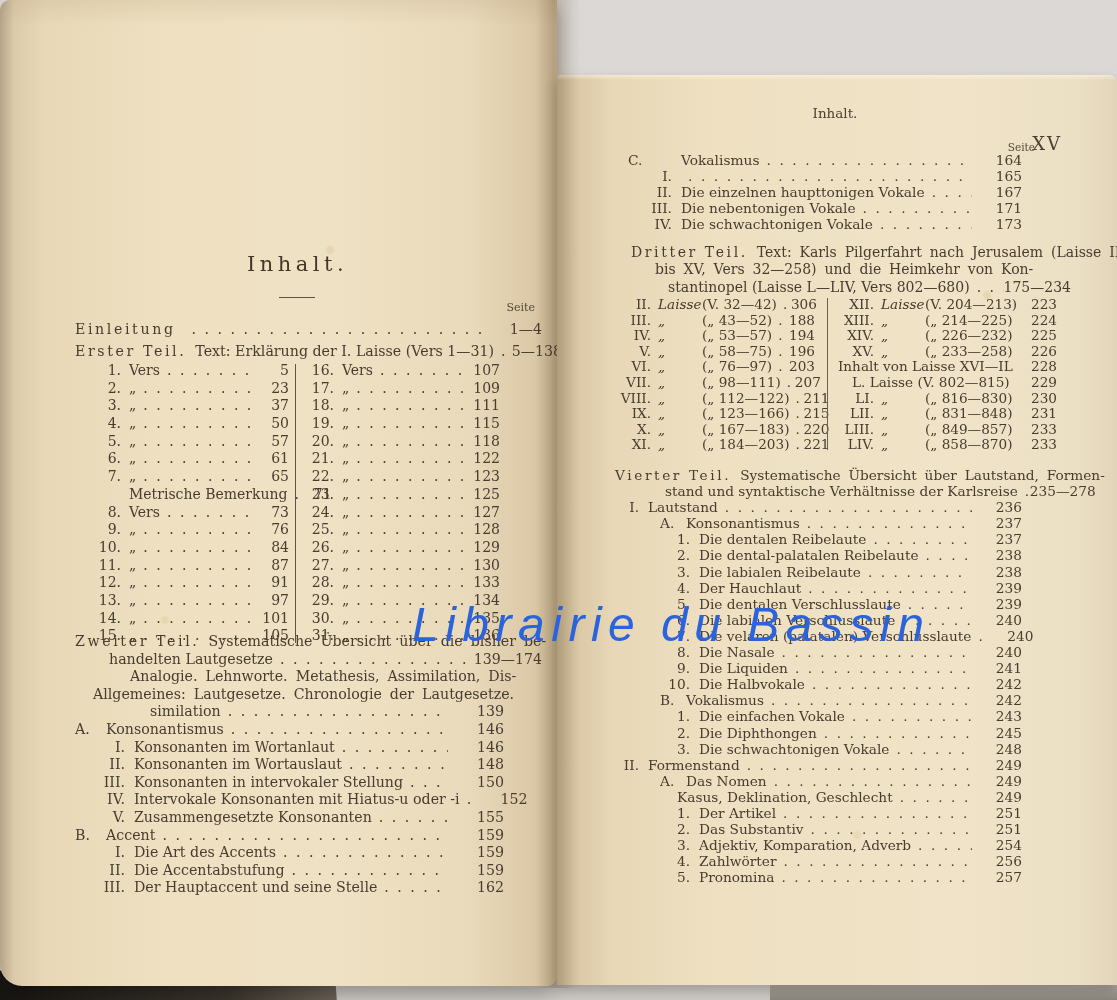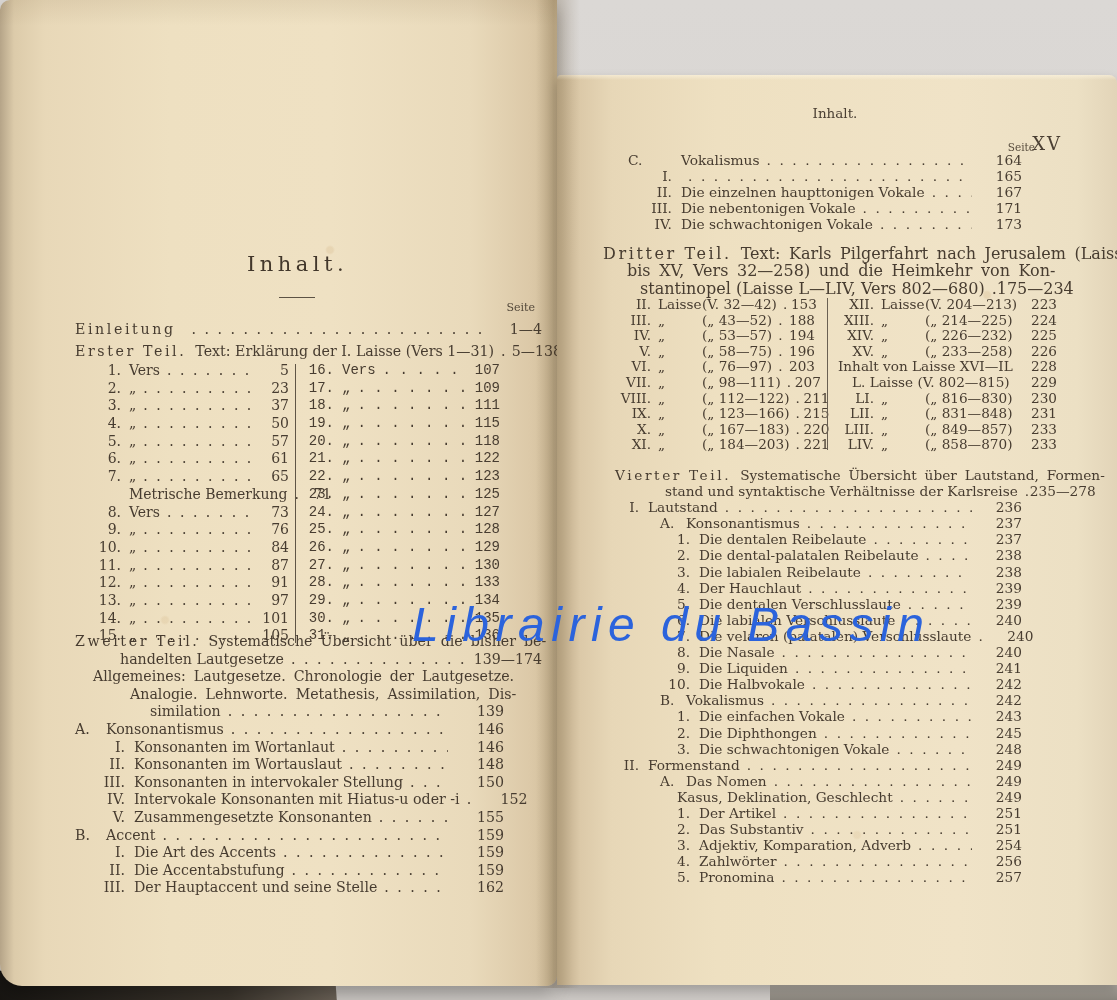--- a/index.html
+++ b/index.html
@@ -58,47 +58,47 @@
   .lp-seite{position:absolute;left:75px;top:301px;width:460px;text-align:right;
             font-size:11px;color:#53483a;}
   .lp-top{position:absolute;left:75px;top:321px;width:467px;font-size:14.2px;}
   .lp-top .line{height:21.5px;}
   .lp-bottom{position:absolute;left:75px;top:633px;width:467px;font-size:14.2px;}
   .lp-bottom .line{height:17.6px;}
   .lp .page-no{min-width:56px;text-align:right;padding-right:38px;flex:none;}
   .lp .page-no.rng{padding-right:0;}
   .lp-bottom .letter .num{width:22px;text-align:left;}
   .lp-bottom .roman .num{width:50px;text-align:right;}
-  .lp-bottom .cont1{margin-left:45px;}
+  .lp-bottom .cont1{margin-left:34px;}
   .lp-bottom .allg{margin-left:18px;}
   .lp-bottom .cont2{margin-left:55px;}
   .lp-bottom .cont3{margin-left:75px;}
 
   
   .lp-verse{position:absolute;left:93px;top:362px;width:402px;display:flex;
             font-size:14px;}
   .vcol{width:196px;}
-  .vcol.c2{flex:1;font-family:Liberation Mono, monospace;}
+  .vcol.c2{flex:1;}
   .vdiv{border-left:1px solid #5f5546;margin:2px 8px 2px 6px;}
   .vrow{display:flex;align-items:baseline;height:17.7px;white-space:nowrap;color:#473c30;}
   .vrow .vnum{width:28px;text-align:right;margin-right:8px;flex:none;}
   .c2 .vrow .vnum{width:30px;}
   .vrow .vlab{flex:none;text-align:right;}
   .vrow .vpg{width:32px;text-align:right;flex:none;}
 
   
   .rp-head{position:absolute;left:58px;top:30px;width:440px;font-size:13.5px;
            text-align:center;color:#4a3f33;}
   .rp-folio{position:absolute;left:58px;top:30px;width:447px;text-align:right;
             font-size:18px;letter-spacing:2px;color:#4a3f33;margin-top:28px;}
   .rp-seite{position:absolute;left:58px;top:66px;width:420px;text-align:right;
             font-size:10.5px;color:#574c3d;}
   .rp-sec1{position:absolute;left:58px;top:77px;width:440px;font-size:13.8px;}
   .rp-sec1 .line{height:15.9px;}
-  .rp-sec2{position:absolute;left:46px;top:169px;width:440px;font-size:16px;}
+  .rp-sec2{position:absolute;left:74px;top:169px;width:440px;font-size:14px;}
   .rp-sec2 .line{height:17.3px;}
   .rp-sec3{position:absolute;left:58px;top:392px;width:440px;font-size:13.7px;}
   .rp-sec3 .line{height:16.1px;}
   .rp .page-no{min-width:50px;text-align:right;padding-right:33px;flex:none;}
   .rp .page-no.rng{padding-right:0;text-align:right;}
   .rp .letterC .num{width:57px;text-align:left;padding-left:13px;box-sizing:border-box;}
   .rp .romanC .num{width:57px;text-align:right;}
   .rp .mainroman .num{width:24px;text-align:right;}
   .rp .letter2 .num{width:17px;text-align:left;}
   .rp .letter2{margin-left:45px;}
@@ -109,21 +109,21 @@
   .rp .cont3{margin-left:50px;}
 
   
   .rp-laisse{position:absolute;left:58px;top:221px;width:442px;display:flex;
              font-size:13.6px;}
   .lcol{width:200px;}
   .lcol.c2{flex:1;}
   .ldiv{border-left:1px solid #6a6052;margin:2px 10px 2px 12px;}
   .lrow{display:flex;align-items:baseline;height:15.6px;white-space:nowrap;color:#473c30;}
   .lrow .lnum{width:36px;text-align:right;margin-right:7px;flex:none;}
-  .lrow .llab{width:44px;flex:none;}
+  .lrow .llab{width:44px;flex:none;font-style:italic;}
   .lrow .lrange{flex:none;}
   .lrow .ldots{flex:1;overflow:hidden;white-space:nowrap;letter-spacing:7px;
                padding:0 4px 0 6px;}
   .lrow .lpg{width:30px;text-align:right;flex:none;}
   .lrow .lfull{flex:none;}
 
   
   .watermark{position:absolute;z-index:5;left:412px;top:597px;
              font-family:"Liberation Sans","DejaVu Sans",sans-serif;
              font-size:48px;letter-spacing:6.5px;white-space:nowrap;}
@@ -355,26 +355,26 @@
         <div class="line part j">
           <span class="head">Zweiter Teil.</span>
           <span class="txt">Systematische Übersicht über die bisher be-</span>
           <span class="sp"></span>
         </div>
         <div class="line cont1">
           <span class="txt">handelten Lautgesetze</span>
           <span class="dots">..........................................................................................</span>
           <span class="page-no rng">139—174</span>
         </div>
+        <div class="line cont2 j">
+          <span class="txt">Analogie.  Lehnworte.  Metathesis, Assimilation, Dis-</span>
+          <span class="sp"></span>
+        </div>
         <div class="line allg j">
           <span class="txt">Allgemeines: Lautgesetze.  Chronologie der Lautgesetze.</span>
-          <span class="sp"></span>
-        </div>
-        <div class="line cont2 j">
-          <span class="txt">Analogie.  Lehnworte.  Metathesis, Assimilation, Dis-</span>
           <span class="sp"></span>
         </div>
         <div class="line cont3">
           <span class="txt">similation</span>
           <span class="dots">..........................................................................................</span>
           <span class="page-no">139</span>
         </div>
         <div class="line letter">
           <span class="num">A.</span>
           <span class="txt">Konsonantismus</span>
@@ -489,21 +489,21 @@
           <span class="page-no rng">175—234</span>
         </div>
       </div>
     <div class="rp-laisse">
       <div class="lcol c1" id="lcol1">
           <div class="lrow">
             <span class="lnum">II.</span>
             <span class="llab">Laisse</span>
             <span class="lrange">(V. 32—42)</span>
             <span class="ldots">..........................................................................................</span>
-            <span class="lpg">153</span>
+            <span class="lpg">306</span>
           </div>
           <div class="lrow">
             <span class="lnum">III.</span>
             <span class="llab">„</span>
             <span class="lrange">(„ 43—52)</span>
             <span class="ldots">..........................................................................................</span>
             <span class="lpg">188</span>
           </div>
           <div class="lrow">
             <span class="lnum">IV.</span>

